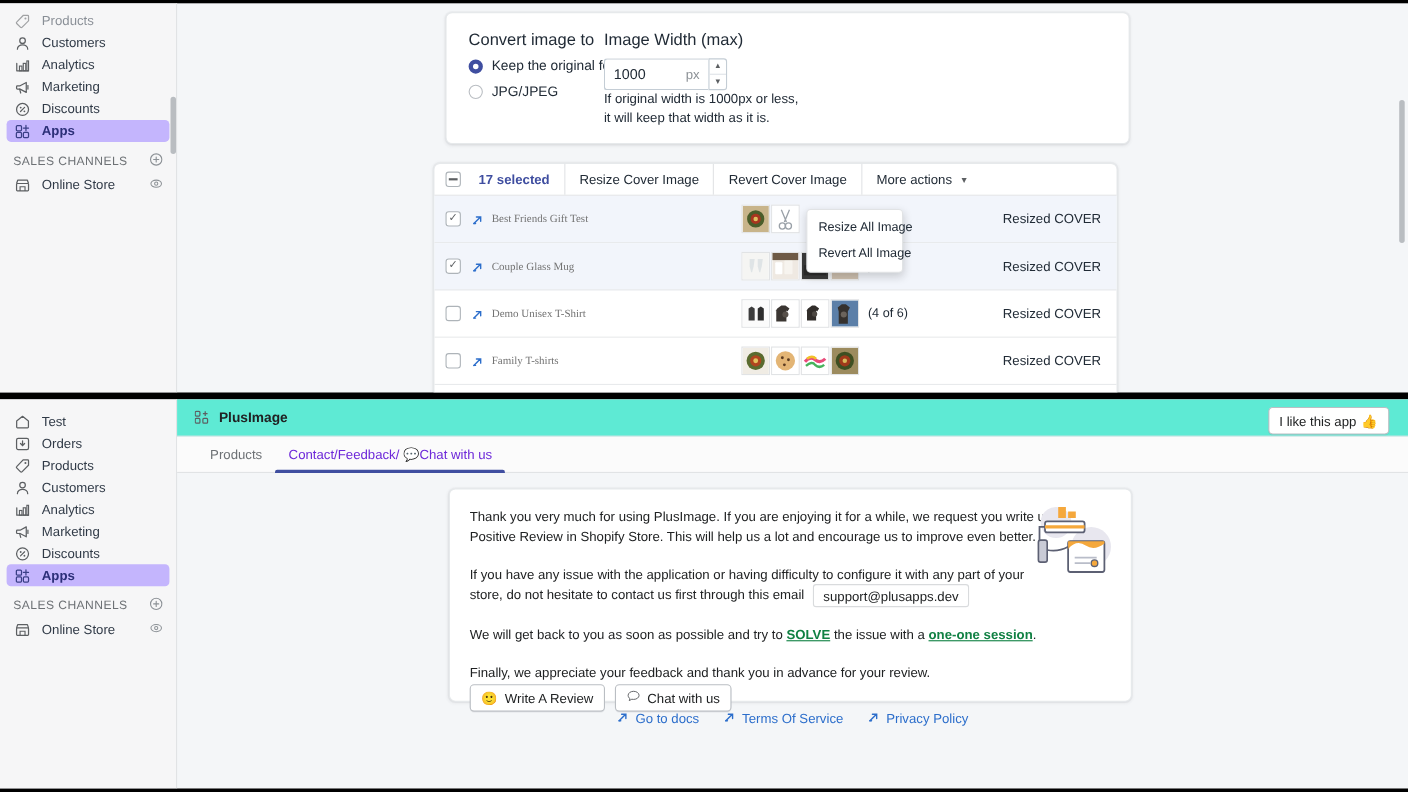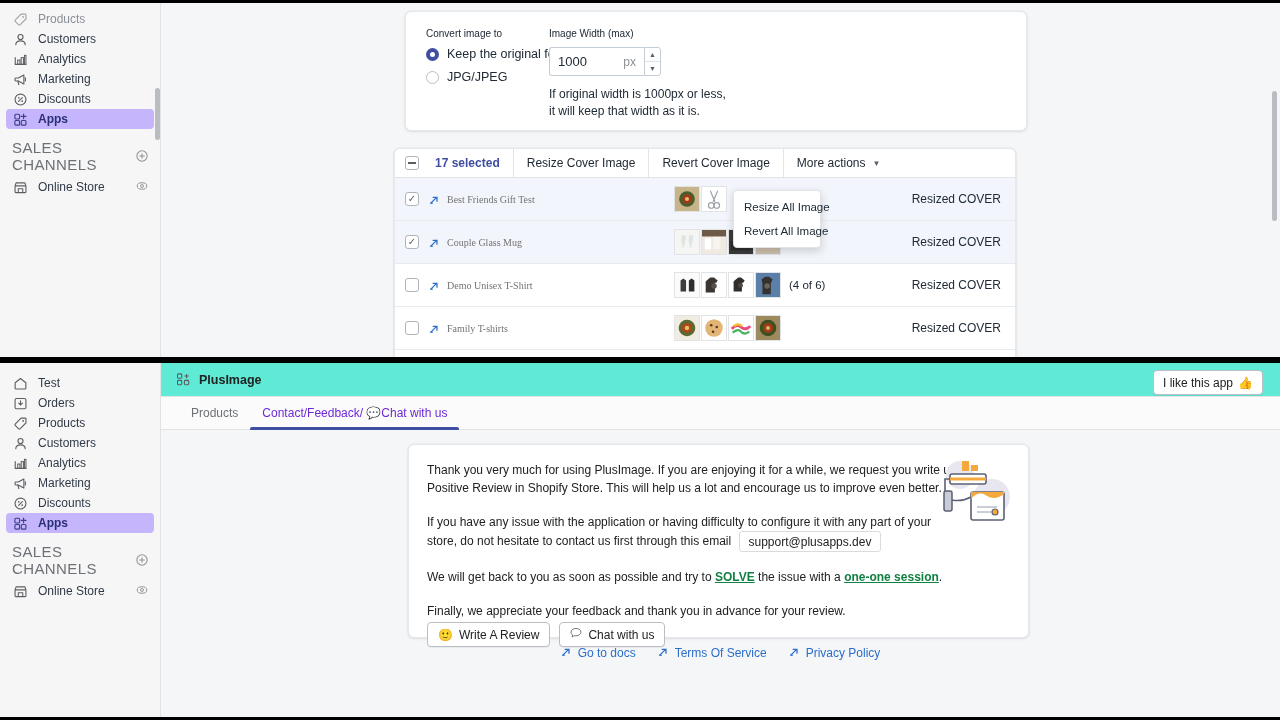--- a/index.html
+++ b/index.html
@@ -47,41 +47,41 @@
     width: 17px; height: 16px; margin-right: 9px;
     flex: 0 0 17px;
     display: flex; align-items: center; justify-content: center;
     color: #5c5f62;
   }
   .nav-item.active { background: #c4b5fd; color: #2c2f78; font-weight: 600; }
   .nav-item.active .ico { color: #3a3f86; }
   .section-head {
     display: flex; align-items: center; justify-content: space-between;
     margin: 10px 12px 4px 12px;
-    font-size: 15px; letter-spacing: .4px;
+    font-size: 11px; letter-spacing: .4px;
     color: #6d7175; text-transform: uppercase;
   }
   .section-head .plus { color: #8c9196; cursor: pointer; }
   .eye { color: #8c9196; margin-left: auto; }
 
   
   .card {
     background: #fff;
     border: 1px solid #e6e9eb;
     border-radius: 6px;
     box-shadow: 0 0 0 1px rgba(63,63,68,.03), 0 1px 3px rgba(63,63,68,.10);
   }
 
   
   #settings-card {
     position: absolute; left: 405px; top: 8px;
     width: 622px; height: 120px;
     padding: 16px 20px;
   }
-  .field-label { font-size: 10px; color: #212b36; margin-bottom: 8px; }
+  .field-label { font-size: 15px; color: #212b36; margin-bottom: 8px; }
   .radio-row { display:flex; align-items:center; margin-bottom: 9px; cursor:pointer; font-size:12.5px;}
   .radio {
     width: 13px; height: 13px; border-radius: 50%;
     border: 1px solid #babec3; background:#fff; margin-right: 8px;
     flex: 0 0 13px; position: relative;
   }
   .radio.on { border: 4px solid #3f4ea0; background: #fff; }
   .wcol { position: absolute; left: 143px; top: 16px; }
   .num-wrap { display:flex; align-items:stretch; margin-top: 4px; }
   .num-input {
@@ -90,21 +90,21 @@
     display:flex; align-items:center; padding: 0 8px; background:#fff;
     font-size: 13px;
   }
   .num-input .unit { margin-left:auto; color:#8c9196; font-size:12px;}
   .spin {
     width: 17px; border:1px solid #c4cdd5; border-radius:0 3px 3px 0;
     display:flex; flex-direction:column; background:#fff;
   }
   .spin div { flex:1; display:flex; align-items:center; justify-content:center; font-size:7px; color:#5c5f62; cursor:pointer;}
   .spin div:first-child { border-bottom:1px solid #dfe3e8; }
-  .hint { margin-top: 10px; font-size: 12px; color: #212b36; line-height: 1.45; width: 180px; }
+  .hint { margin-top: 0; font-size: 12px; color: #212b36; line-height: 1.45; width: 180px; }
 
   #list-card {
     position: absolute; left: 394px; top: 145px;
     width: 622px; height: 215px;
     padding: 0;
   }
   .bulkbar { display:flex; align-items:stretch; height: 29px; border-bottom:1px solid #e1e3e5;}
   .bulkbar .cbcell { width: 34px; display:flex; align-items:center; justify-content:center; }
   .bulk-btn {
     display:flex; align-items:center; justify-content:center;

